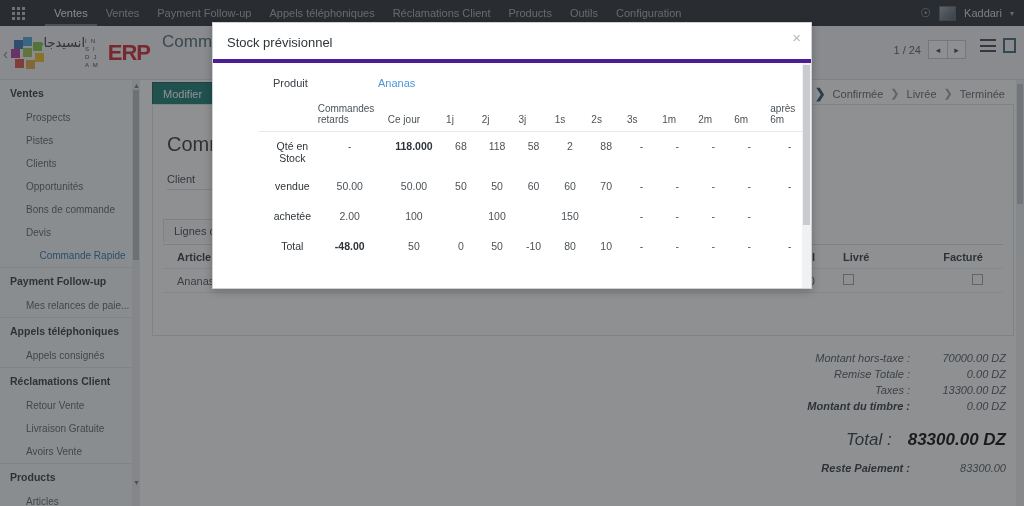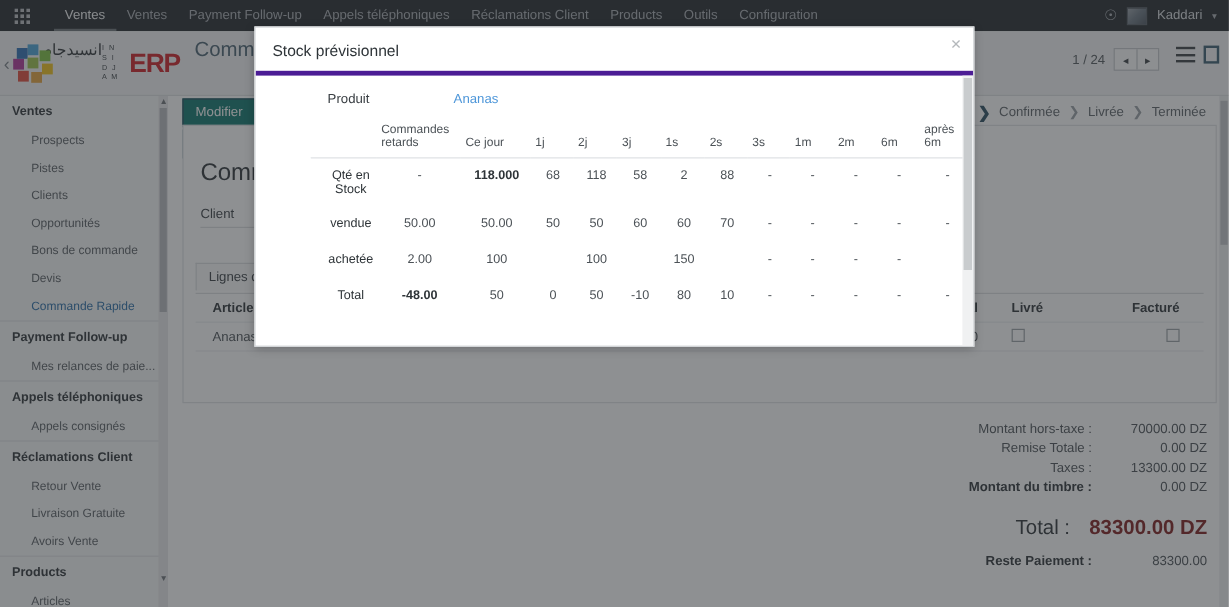--- a/index.html
+++ b/index.html
@@ -161,29 +161,29 @@
   #lines-table .trow { color: #4c5257; }
   .c-article { width: 520px; padding-left: 14px; }
   .c-subtotal { width: 150px; text-align: right; padding-right: 18px; }
   .c-livre { width: 70px; text-align: left; padding-left: 10px;}
   .c-facture { width: 80px; text-align: right; padding-left: 10px;}
   .chk { width: 11px; height: 11px; border: 1px solid #9ba1a6; background: #fff; display:inline-block; }
 
   
   #totals {
     position: absolute; top: 352px; right: 18px;
-    width: 250px; font-size: 11px; color: #4c5257;
+    width: 250px; font-size: 11px; color: #4c5257; font-style: italic;
   }
   .tot-row { display: flex; justify-content: flex-end; align-items: baseline; height: 16px; }
   .tot-lbl { text-align: right; padding-right: 8px; }
   .tot-val { width: 88px; text-align: right; }
   .tot-row.bold .tot-lbl { font-weight: bold; color: #2e3438; }
   #tot-grand { display: flex; justify-content: flex-end; align-items: baseline; margin-top: 14px; }
   #tot-grand .g-lbl { font-size: 17px; color: #2e3438; padding-right: 16px; }
-  #tot-grand .g-val { font-size: 17px; font-weight: bold; color: #7f1d1d; }
+  #tot-grand .g-val { font-size: 17px; font-weight: bold; color: #000000; }
   #tot-reste { display: flex; justify-content: flex-end; align-items: baseline; margin-top: 12px; }
   #tot-reste .r-lbl { font-weight: bold; color: #2e3438; padding-right: 8px; }
   #tot-reste .r-val { width: 88px; text-align: right; }
 
   
   #sidebar {
     position: absolute; top: 80px; left: 0;
     width: 140px; height: 426px;
     background: #f7f8f8;
     border-right: 1px solid #dfe1e3;
@@ -191,21 +191,21 @@
   }
   .side-group + .side-group { border-top: 1px solid #e2e4e6; }
   .side-head {
     font-size: 10.5px; font-weight: bold; color: #2e3438;
     padding: 7px 0 7px 10px;
   }
   .side-link {
     font-size: 10px; color: #585e63;
     padding: 6px 0 6px 26px;
   }
-  .side-link.active { color: #2b6ea8; }
+  .side-link.active { color: #2b6ea8; text-align: center; }
   #sidebar-scroll {
     position: absolute; top: 80px; left: 132px;
     width: 8px; height: 426px;
     background: #e9eaec;
   }
   #sidebar-thumb {
     position: absolute; top: 10px; left: 1px;
     width: 6px; height: 170px; background: #b7babd;
   }
   .sb-arrow { position: absolute; left: 1px; font-size: 7px; color: #6f7479; text-align: center; width: 6px; }

